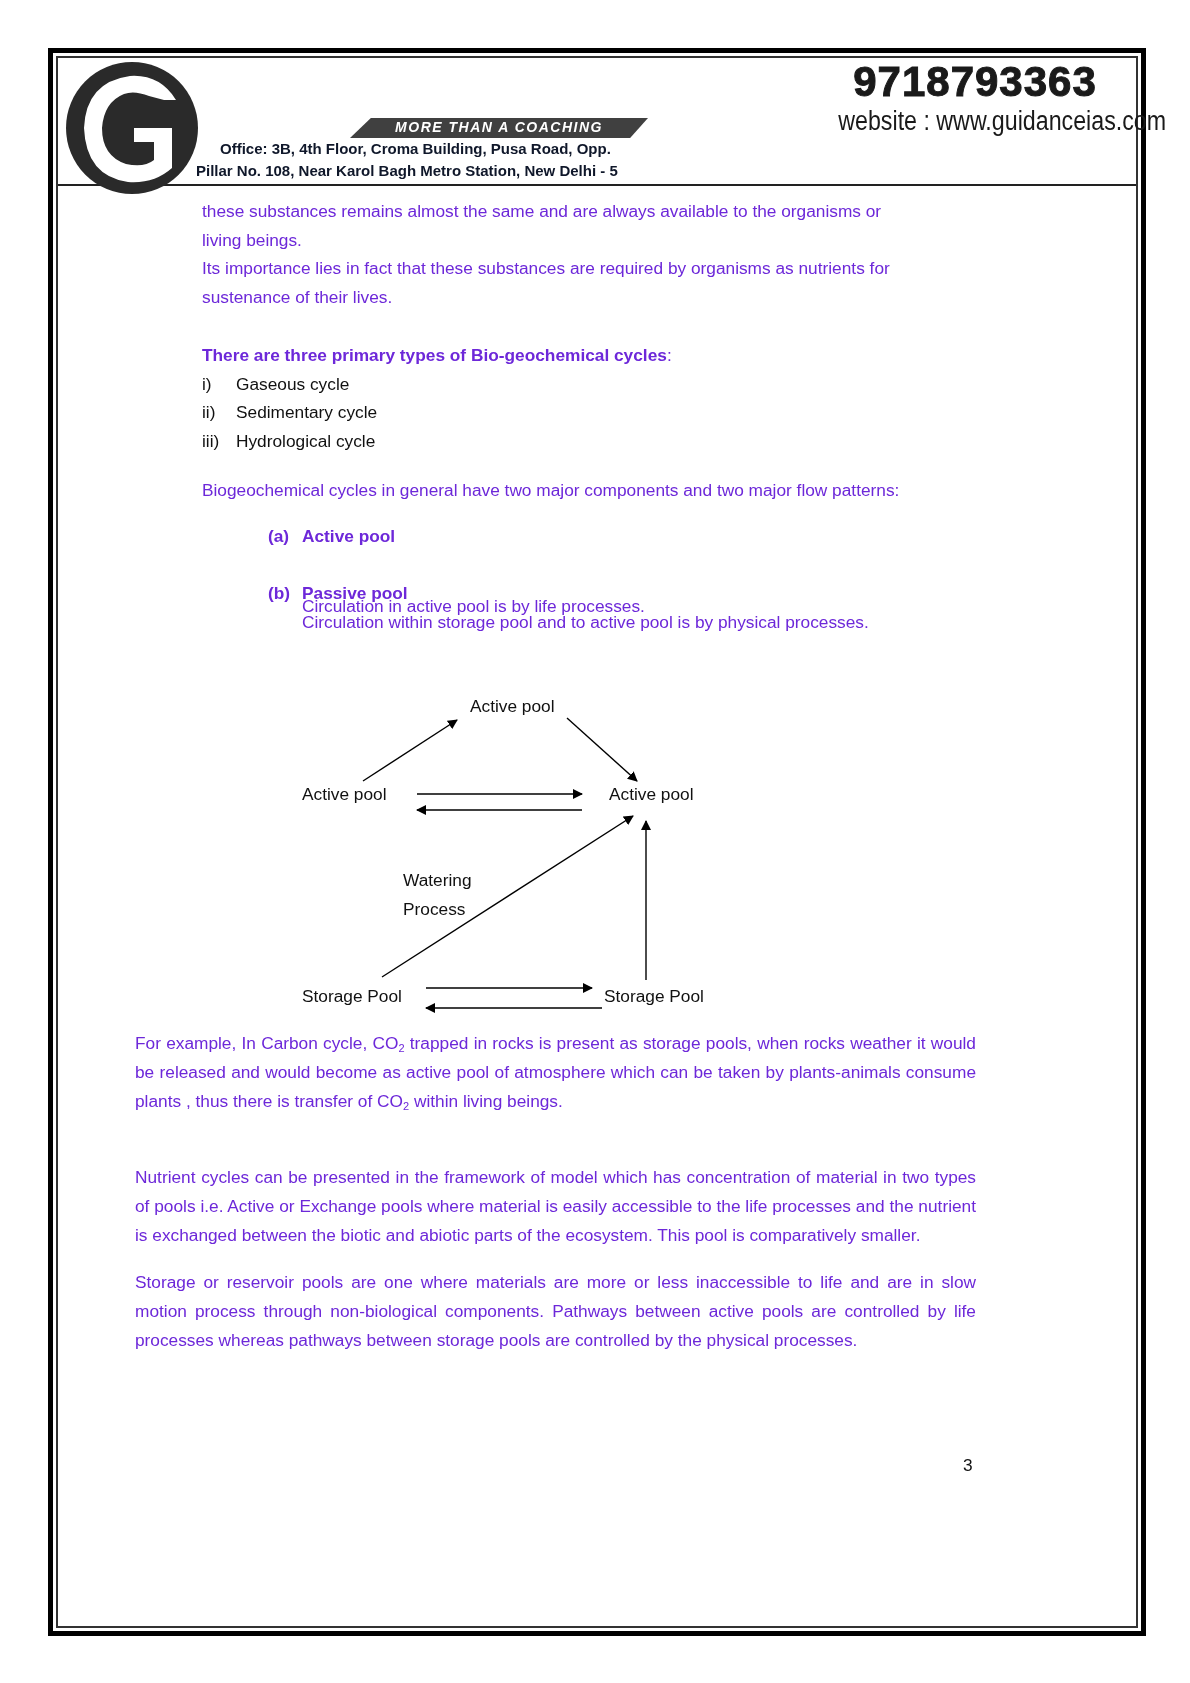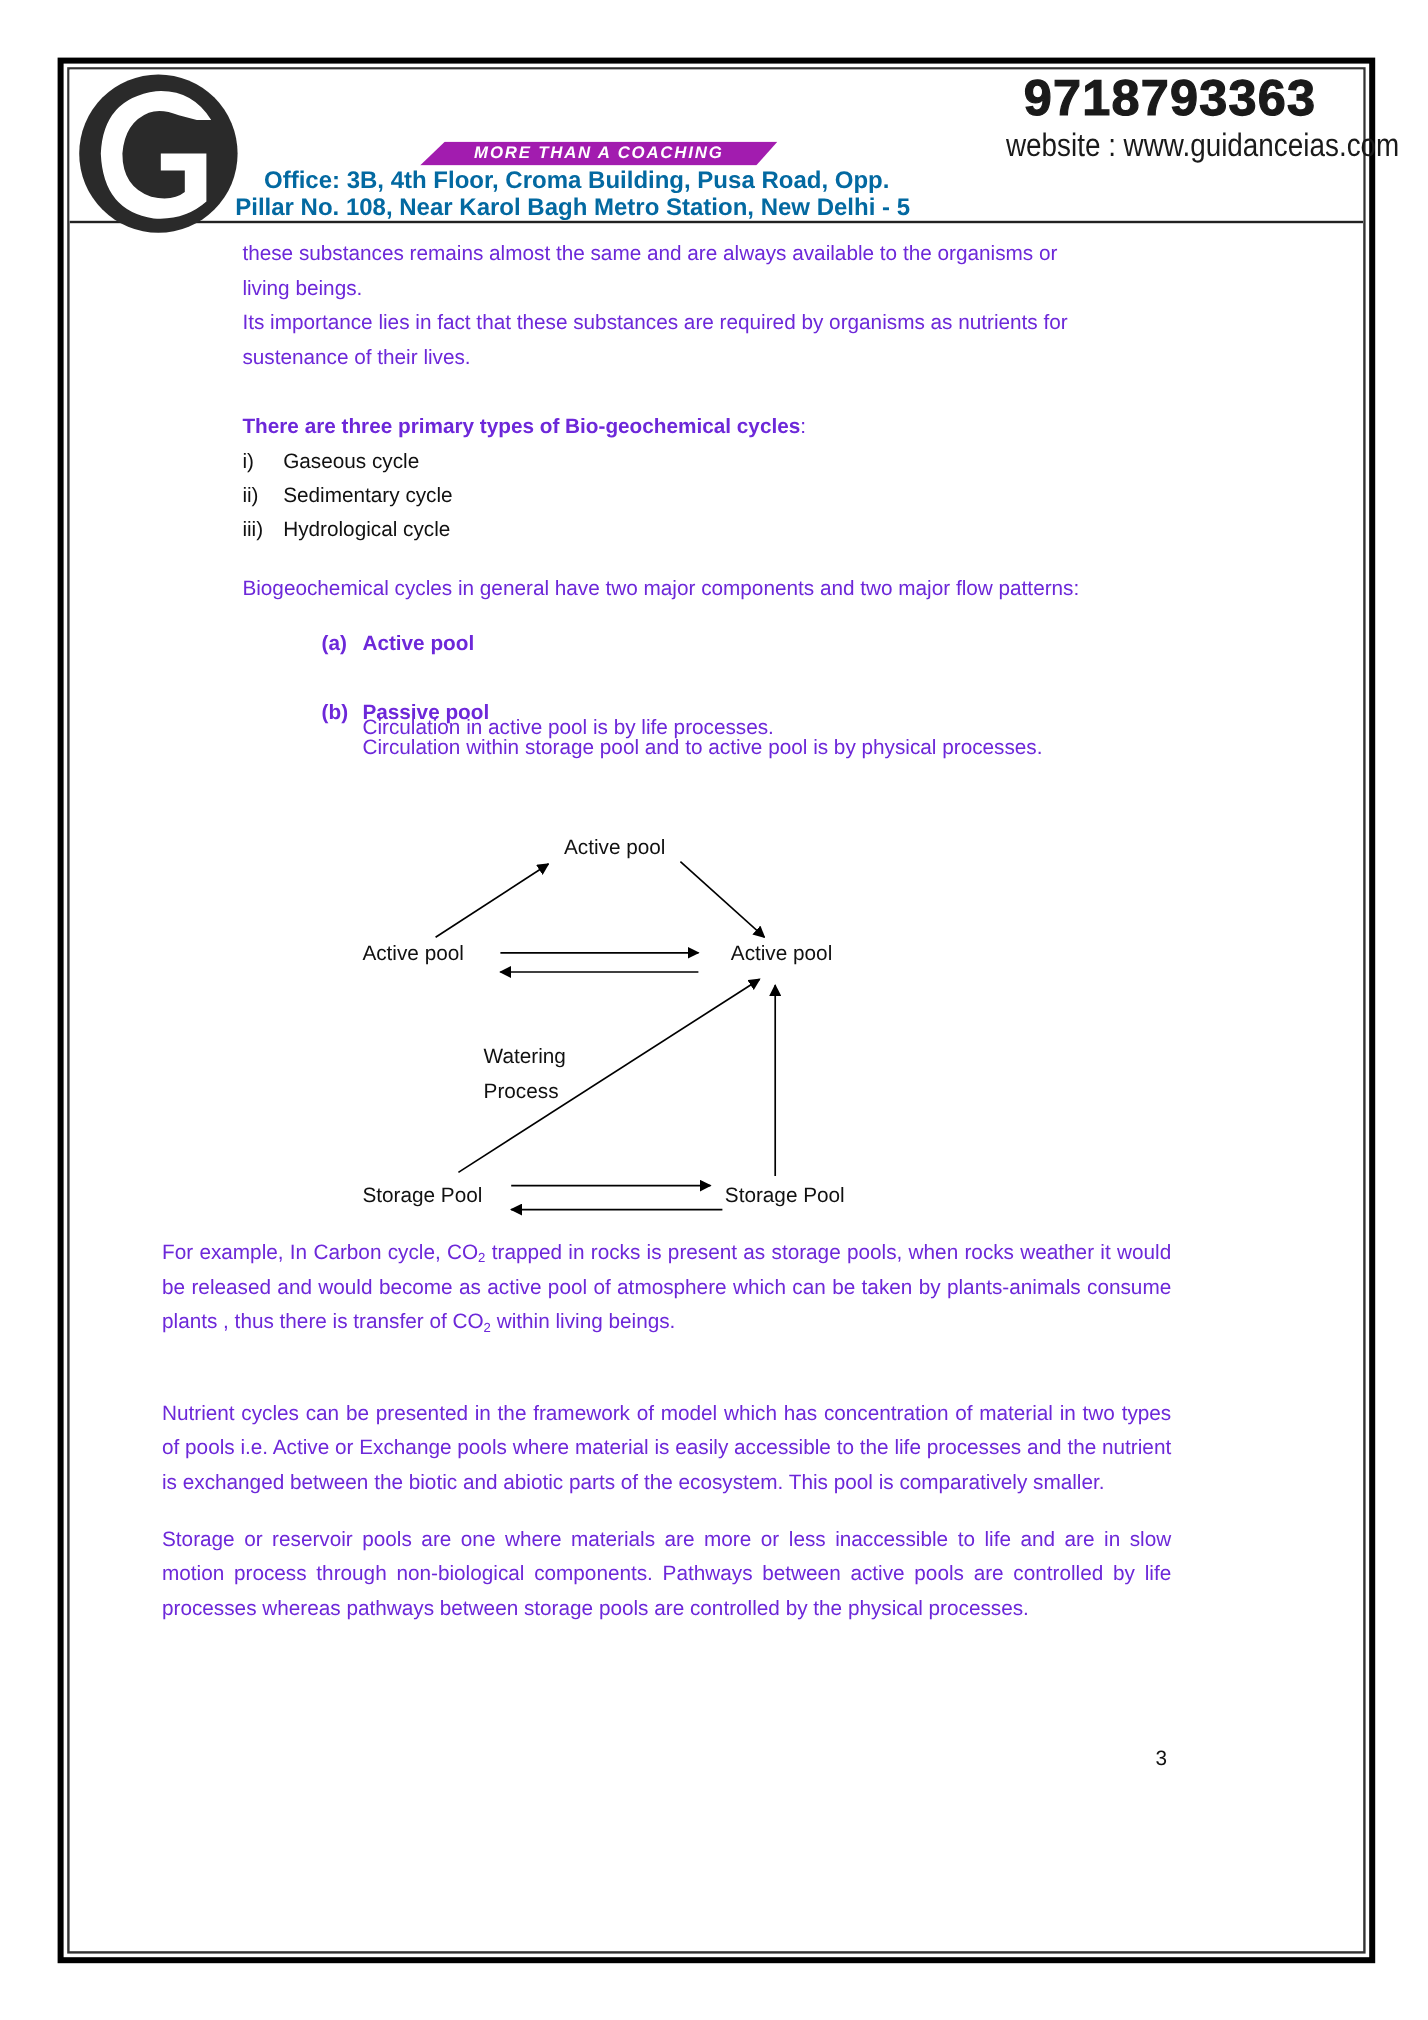--- a/index.html
+++ b/index.html
@@ -14,24 +14,24 @@
 
   
   .header { position: absolute; left: 58px; top: 58px; width: 1078px; height: 126px;
             border-bottom: 2px solid #222; background: #fff; }
   .logo { position: absolute; left: 6px; top: 2px; width: 136px; height: 136px; }
   .brand { position: absolute; left: 150px; top: -4px; width: 590px; }
   .brand-name { font-family: "Liberation Sans", sans-serif; font-weight: 900; font-size: 66px;
                 letter-spacing: 1px; color: #1a1a1a; line-height: 70px; white-space: nowrap;
                 transform: scaleX(1.04); transform-origin: left; -webkit-text-stroke: 1.5px #1a1a1a; }
   .tagline-bar { position: absolute; left: 140px; top: 60px; width: 298px; height: 20px;
-                 background: #a21caf; clip-path: polygon(7% 0, 100% 0, 94% 100%, 0 100%); }
+                 background: #404040; clip-path: polygon(7% 0, 100% 0, 94% 100%, 0 100%); }
   .tagline { position: absolute; left: 0; right: 0; top: 1px; text-align: center; color: #fff;
              font-style: italic; font-weight: bold; font-size: 14px; letter-spacing: 1.5px; }
-  .address { position: absolute; top: 82px; font-weight: bold; font-size: 20px; color: #0369a1;
+  .address { position: absolute; top: 82px; font-weight: bold; font-size: 15px; color: #0f172a;
              white-space: nowrap; }
   .address.l1 { left: 80px; }
   .address.l2 { left: 46px; top: 104px; }
   .contact { position: absolute; left: 758px; top: 2px; width: 318px; text-align: center; }
   .phone { font-weight: 900; font-size: 42px; line-height: 44px; color: #1a1a1a;
            -webkit-text-stroke: 1px #1a1a1a; letter-spacing: 1px; }
   .website { font-size: 27px; line-height: 30px; color: #1a1a1a; margin-top: 2px;
              transform: scaleX(0.86); transform-origin: center; white-space: nowrap; }
 
   

